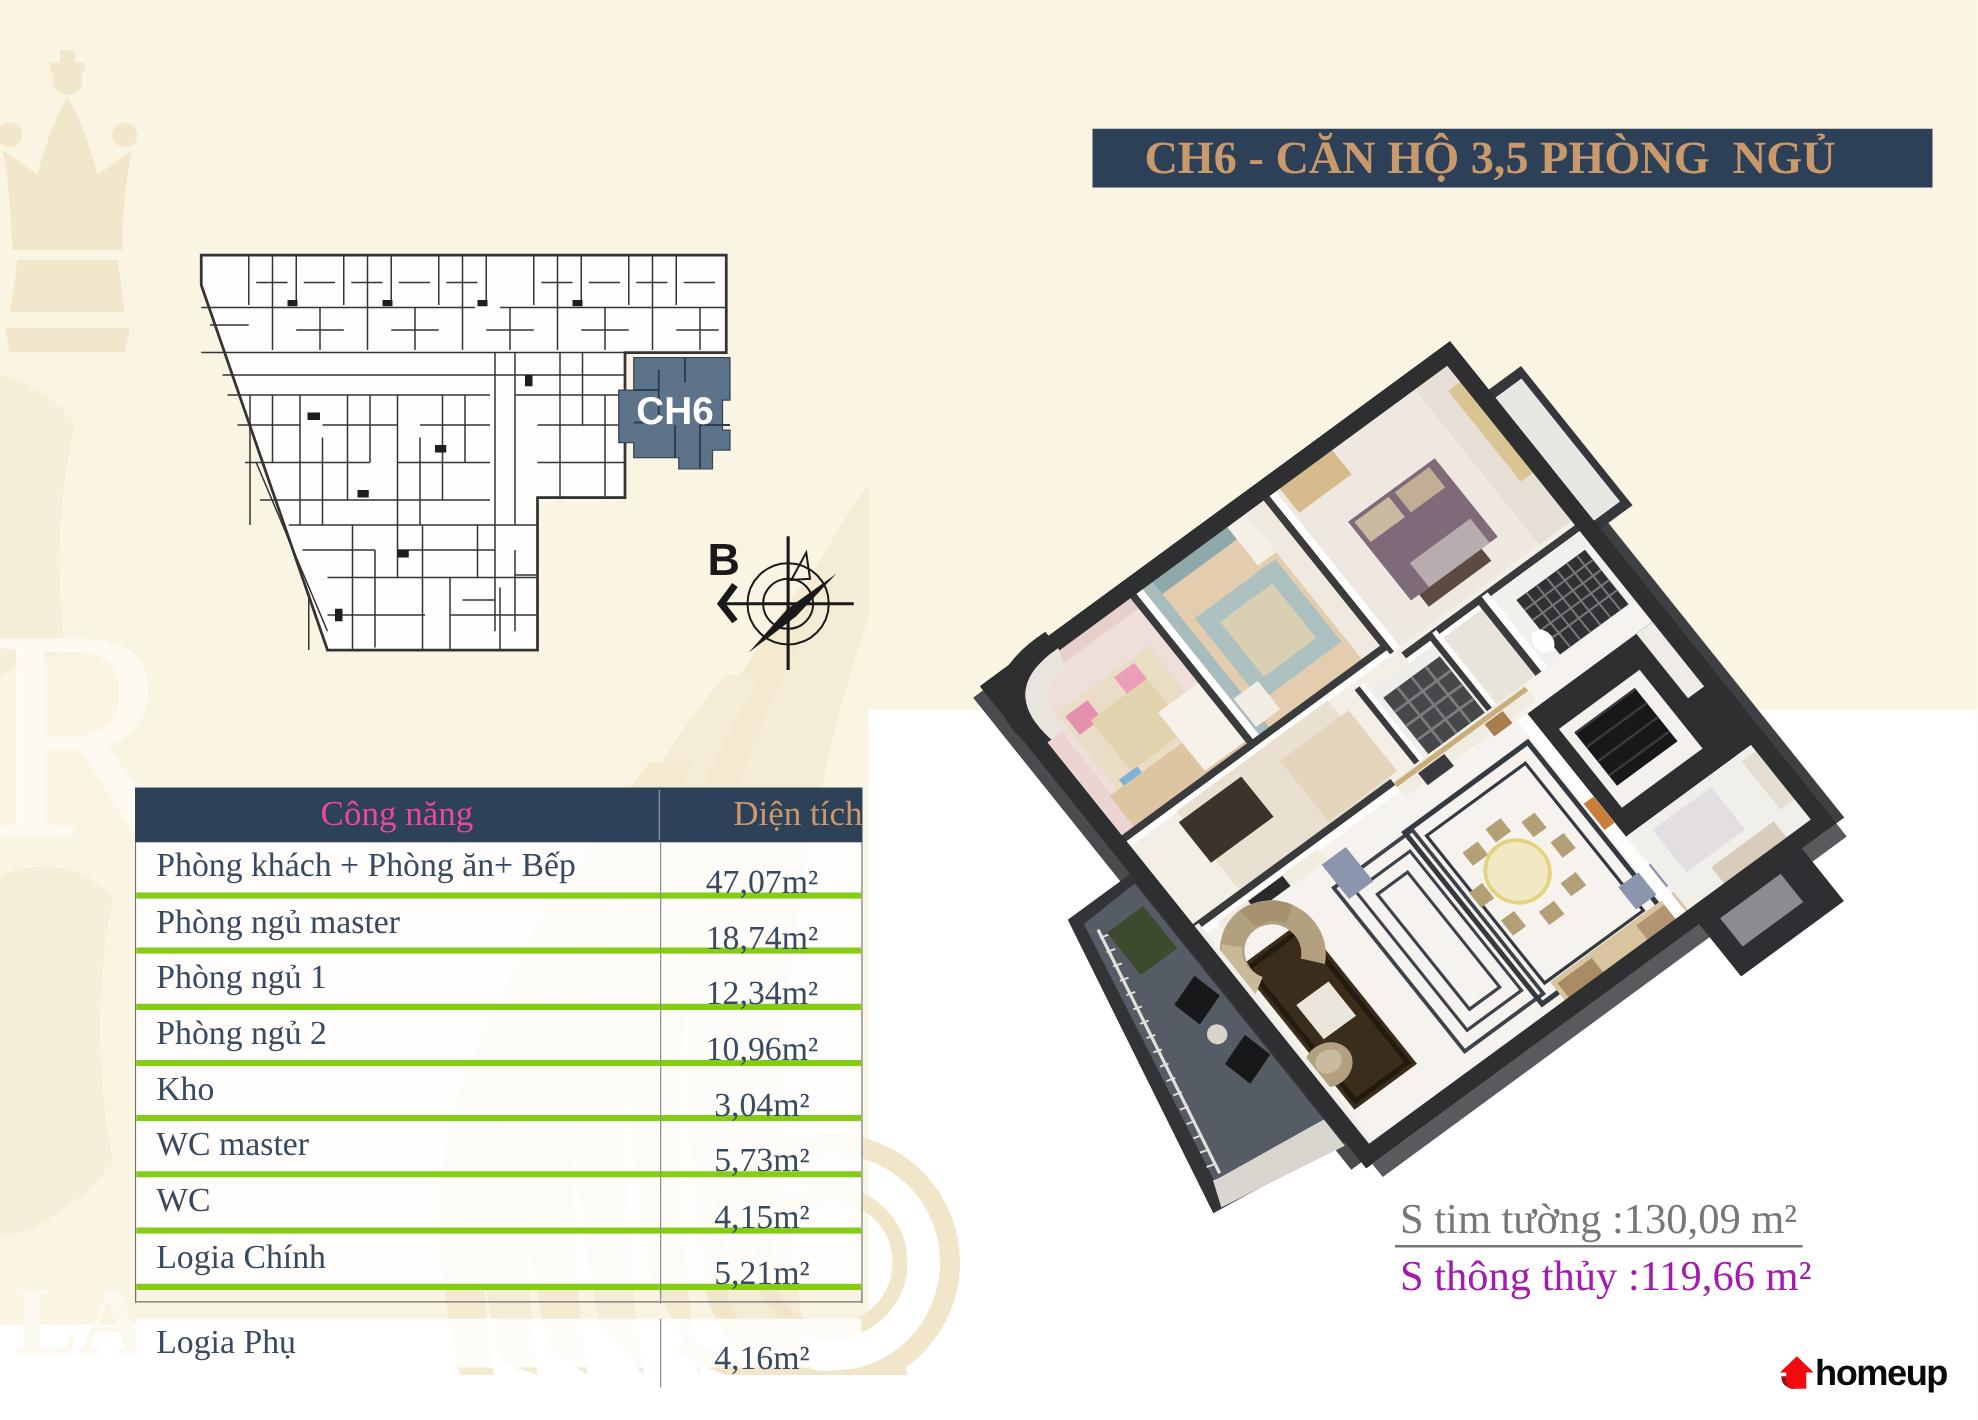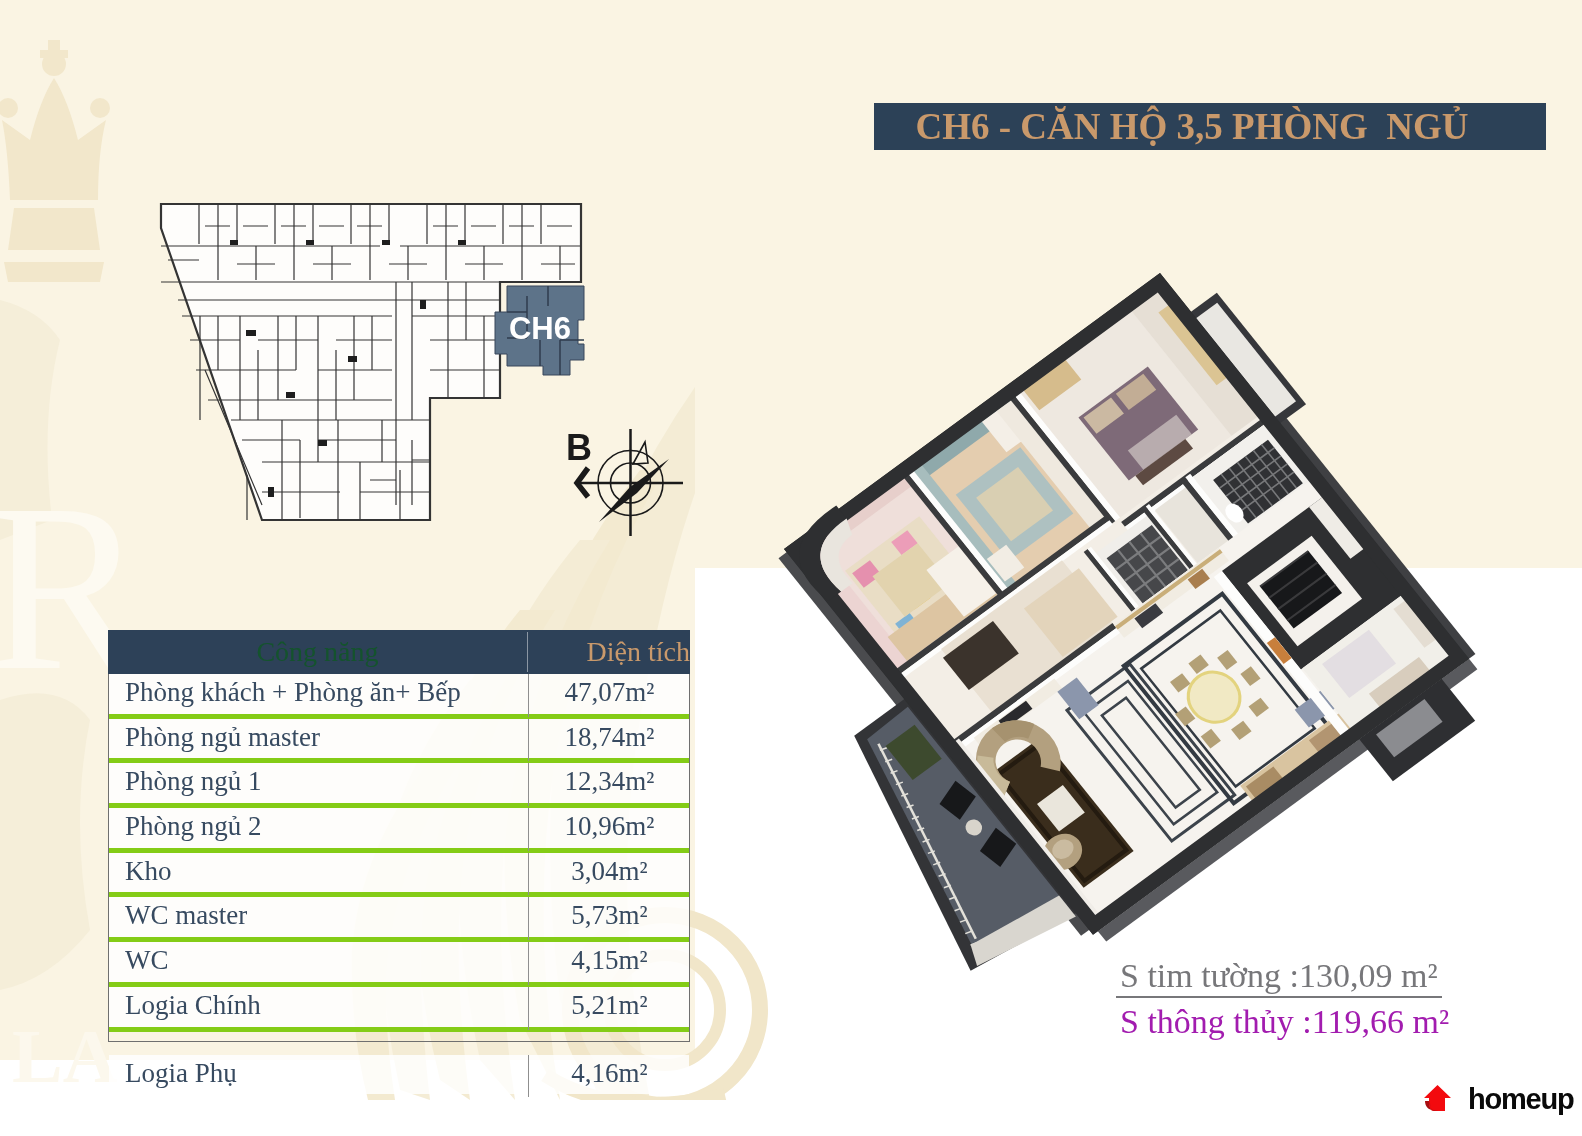--- a/index.html
+++ b/index.html
@@ -2,21 +2,21 @@
 <html><head>
 <meta charset="utf-8">
 <style>
   html,body{margin:0;padding:0;}
   body{width:1582px;height:1136px;position:relative;overflow:hidden;background:#ffffff;font-family:"Liberation Sans",sans-serif;}
   .abs{position:absolute;}
   .trow{height:39.7px;border-bottom:5px solid #84cc16;position:relative;font-size:27px;color:#374a60;background:rgba(255,255,255,0.83);}
   .trow:last-child{border-bottom:none;margin-top:23px;}
   .tl{position:absolute;left:16px;top:3px;}
   .tv{position:absolute;left:419px;width:161px;text-align:center;top:3px;}
-  .trow .tv{border-left:1px solid #8f8f8f;height:39.7px;top:0;padding-top:3px;}
+  .trow .tv{border-left:1px solid #8f8f8f;height:39.7px;top:0;padding-top:16px;}
 </style>
 </head>
 <body>
 
 <div class="abs" style="left:0;top:0;width:1582px;height:568px;background:#faf4e3;"></div>
 
 <div class="abs" style="left:0;top:560px;width:695px;height:500px;background:#faf4e3;"></div>
 
 <svg class="abs" style="left:0;top:0;" width="695" height="1100" viewBox="0 0 695 1100">
 
@@ -108,21 +108,21 @@
     <circle cx="630.5" cy="483" r="32.5" stroke-width="1.6"></circle>
     <circle cx="630.5" cy="483" r="20" stroke-width="1.6"></circle>
     <path d="M633,464 L645,442 L648,463 Z" stroke-width="1.6"></path>
     <path d="M599,522 L630,487 L669,459 L637,493 Z" fill="#1a1a1a" stroke="none"></path>
   </g>
 </svg>
 
 <div class="abs" style="left:108px;top:630px;width:582px;height:411px;font-family:'Liberation Serif',serif;">
 
   <div class="abs" style="left:0;top:0;width:582px;height:44px;background:#2d4158;"></div>
-  <div class="abs" style="left:0;top:6px;width:419px;text-align:center;color:#14532d;font-size:28px;">Công năng</div>
+  <div class="abs" style="left:0;top:6px;width:419px;text-align:center;color:#ec4899;font-size:28px;">Công năng</div>
   <div class="abs" style="left:419px;top:6px;width:163px;text-align:right;color:#c9996b;font-size:28px;">Diện tích</div>
   <div class="abs" style="left:419px;top:2px;width:1px;height:40px;background:rgba(255,255,255,0.45);"></div>
 
   <div class="abs" style="left:0;top:44px;width:580px;height:367px;border:1px solid #6f6f6f;border-top:none;">
 
     <div class="trow">
         <span class="tl">Phòng khách + Phòng ăn+ Bếp</span>
         <span class="tv">47,07m²</span>
       </div>
 
@@ -386,14 +386,14 @@
 <div class="abs" style="left:1116px;top:996px;width:326px;height:2px;background:#77777a;"></div>
 
 <div class="abs" style="left:1120px;top:1003px;font-family:'Liberation Serif',serif;font-size:34px;color:#a21caf;">S thông thủy :119,66 m²</div>
 
 <div class="abs" style="left:1424px;top:1082px;width:140px;height:34px;">
   <svg width="27" height="27" viewBox="0 0 27 27" style="position:absolute;left:0;top:3px;">
     <path d="M13.5,0 L27,13 L21,13 L21,26 L10,26 Q5,26 5,19 L5,13 L0,13 Z" fill="#f30a0e"></path>
     <path d="M1,16 Q1,26 14,26 L10,26 Q5,26 5,16 Z" fill="#a90d10"></path>
     <path d="M5,16 Q5,26 14,26 L10,26 Q6,25 6,18 Z" fill="#c00f12"></path>
   </svg>
-  <span style="position:absolute;left:28px;top:1px;font-family:'Liberation Sans',sans-serif;font-weight:bold;font-size:29px;color:#0a0a0a;letter-spacing:-1.2px;margin-left:16px;">homeup</span>
+  <span style="position:absolute;left:28px;top:1px;font-family:'Liberation Sans',sans-serif;font-weight:bold;font-size:29px;color:#0a0a0a;letter-spacing:-1.2px;">homeup</span>
 </div>
 
 </body></html>

